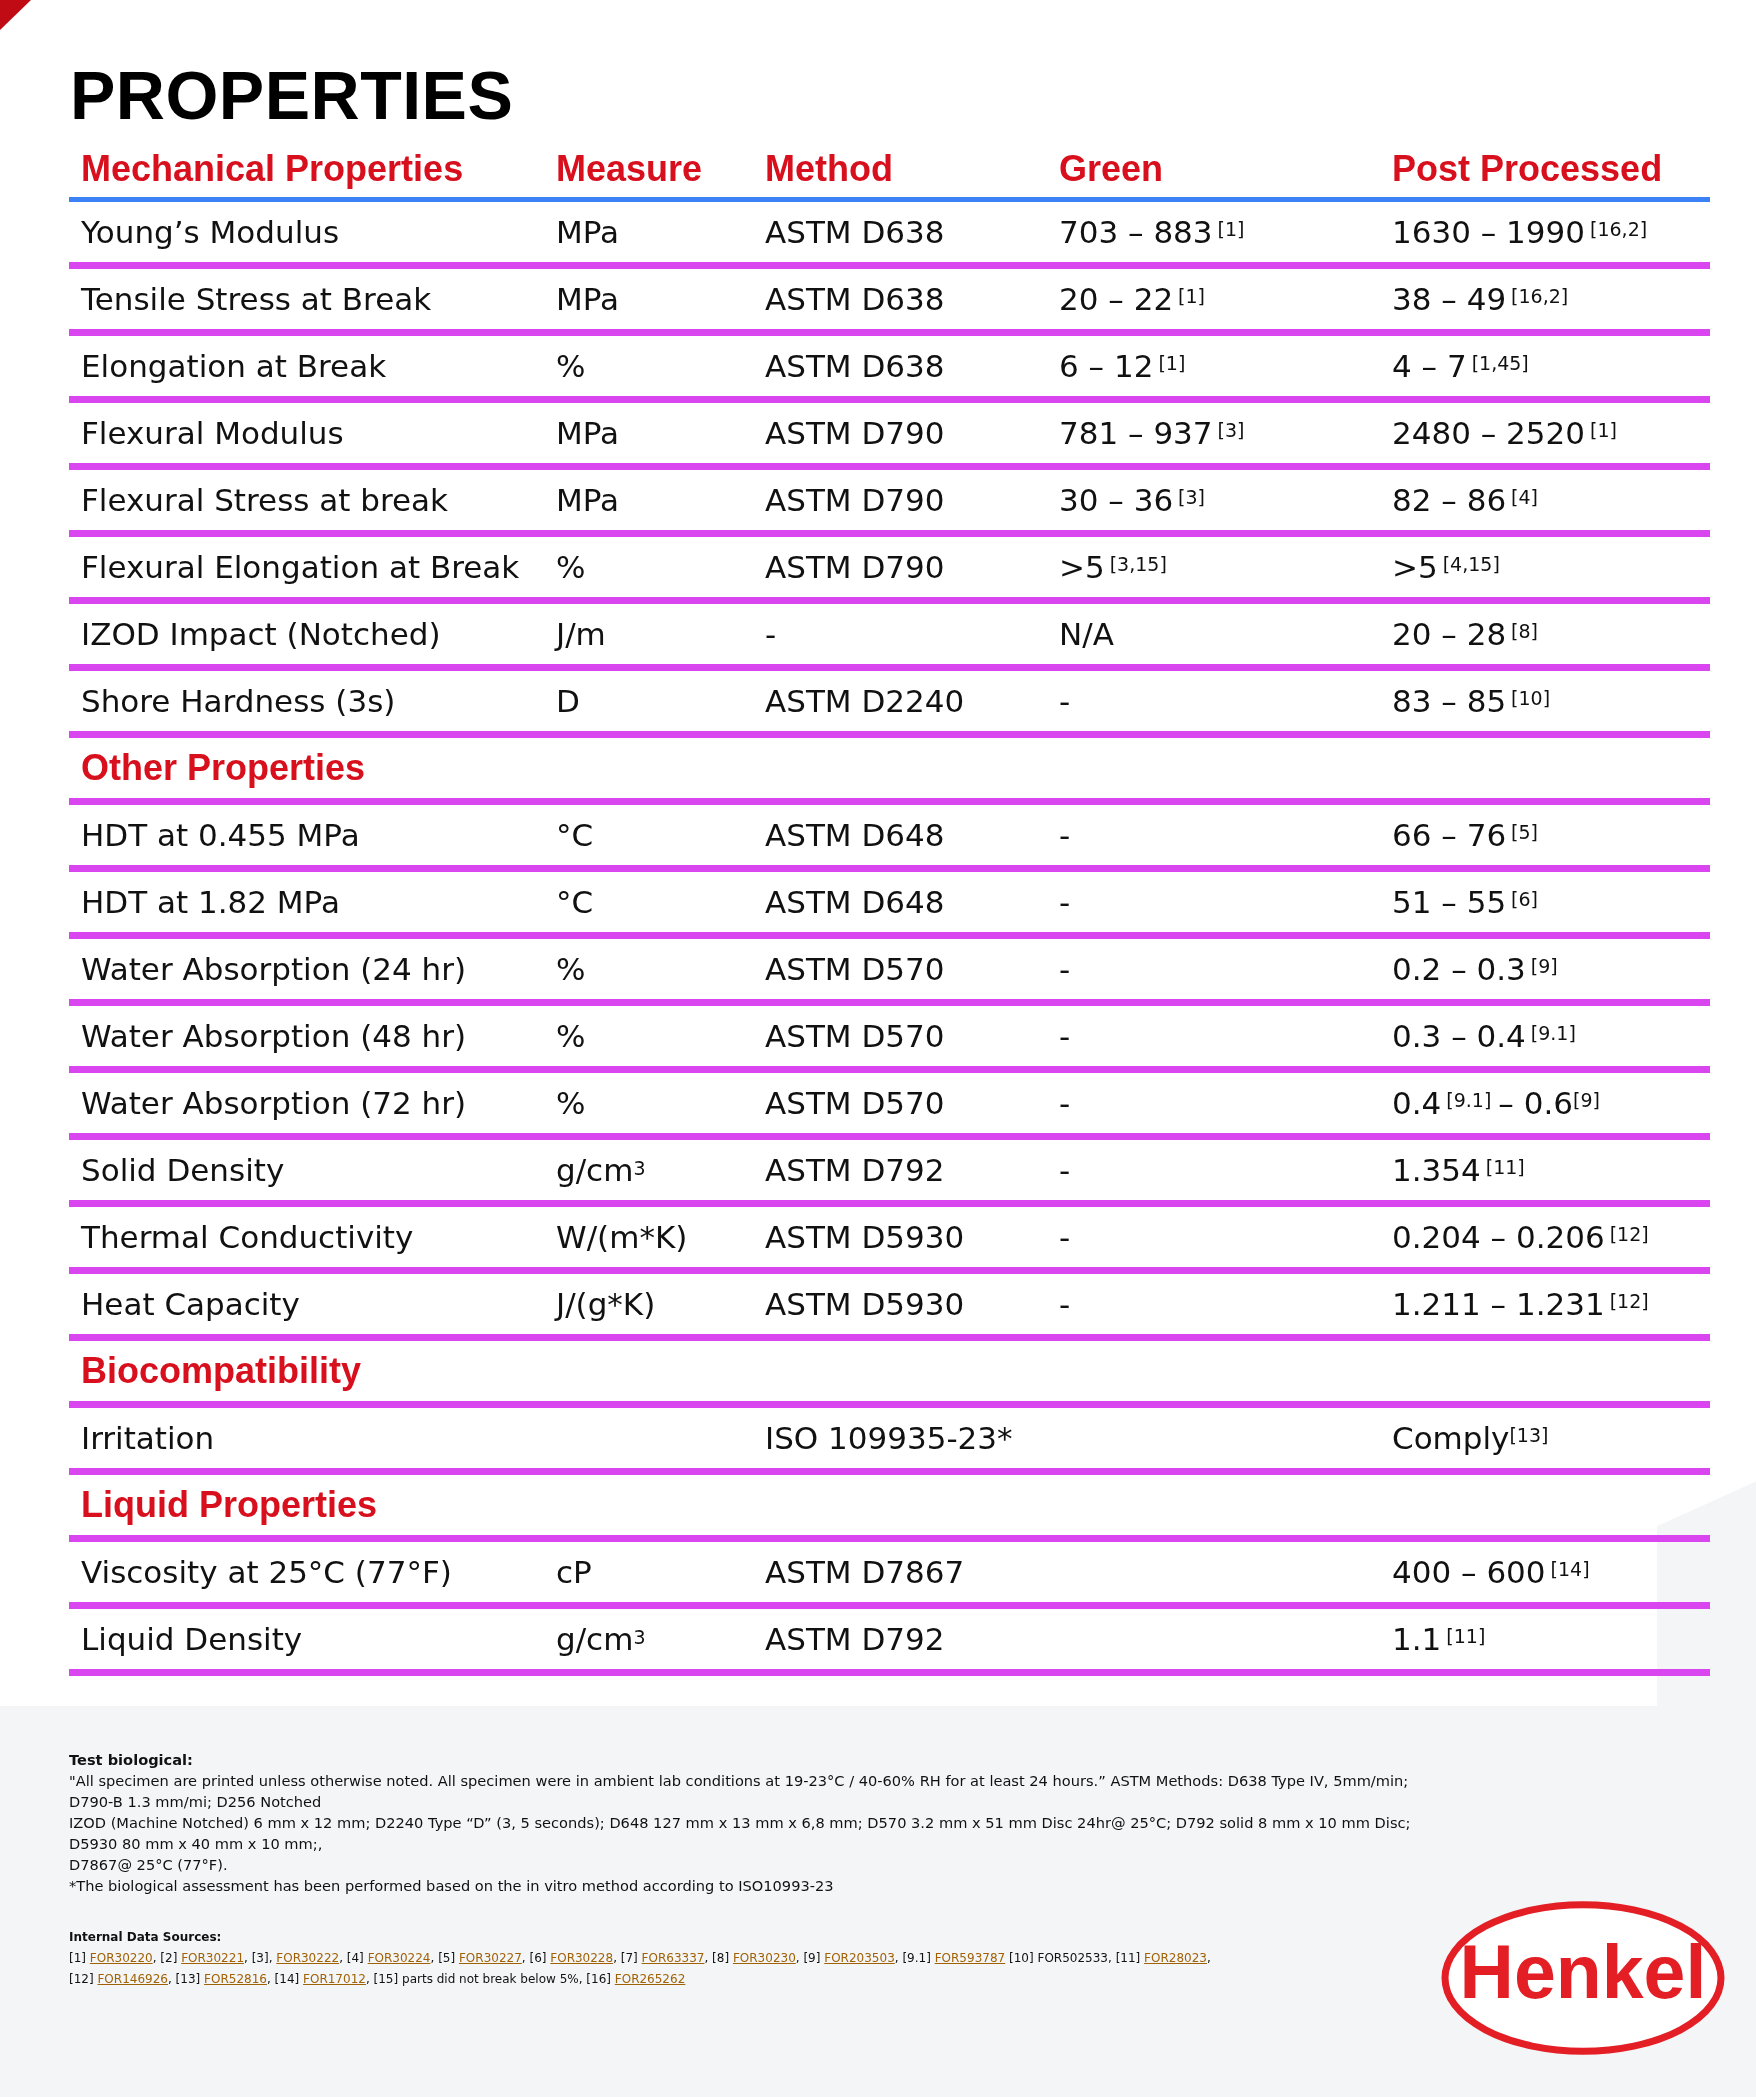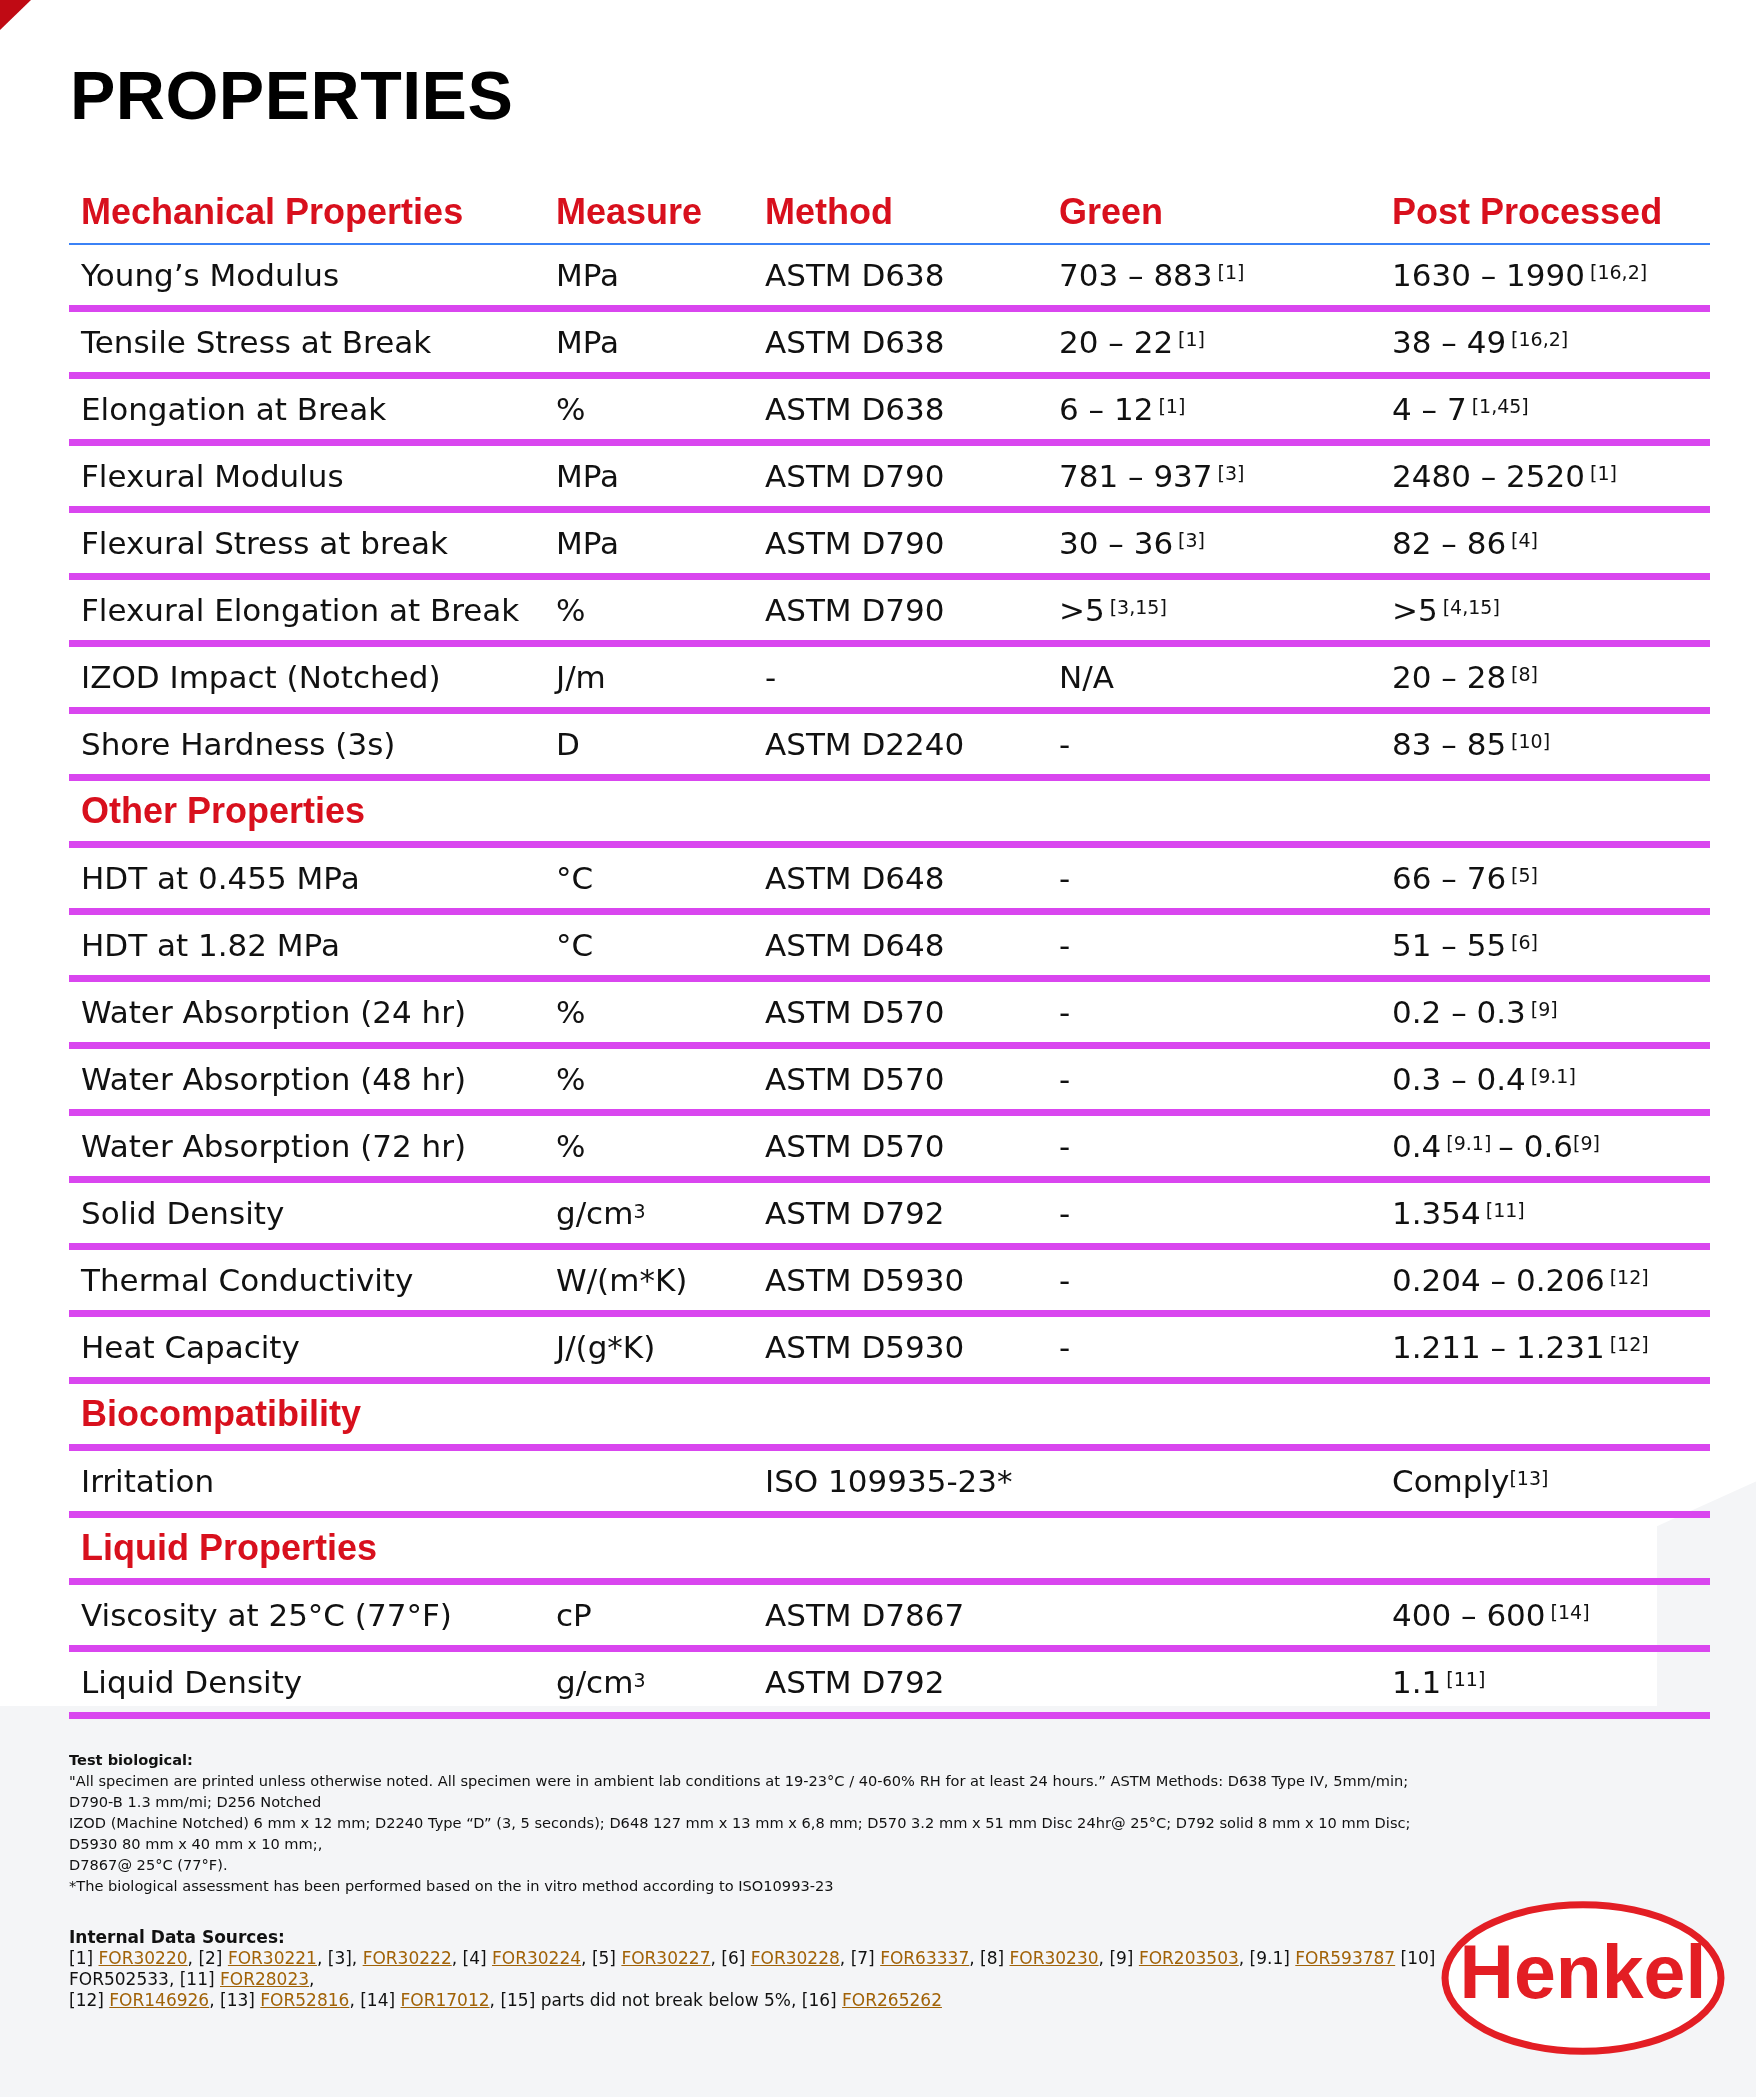--- a/index.html
+++ b/index.html
@@ -29,21 +29,21 @@
     font-size: 68px; letter-spacing: 0.5px; color: #000;
   }
   .table {
     position: absolute; left: 69px; top: 143px; width: 1641px;
   }
   .row {
     position: relative; height: 67px; border-bottom: 7px solid #d946ef;
     box-sizing: border-box;
   }
   .row.header {
-    height: 59px; border-bottom: 2px solid #3b82f6; margin-top: 43px;
+    height: 59px; border-bottom: 5px solid #3b82f6;
   }
   .cell {
     position: absolute; top: 0; height: 100%;
     display: flex; align-items: center;
     font-family: "DejaVu Sans", sans-serif; font-size: 31px; color: #111;
     white-space: nowrap;
   }
   .header .cell, .section .cell {
     font-family: "Liberation Sans", sans-serif; font-weight: bold;
     color: #d8101d; font-size: 36px;
@@ -61,21 +61,21 @@
   sup.ref.tight { margin-left: 0; }
   sup.unit { font-size: 19px; vertical-align: top; position: relative; top: -2px; }
   .footer {
     position: absolute; left: 69px; top: 1749px; width: 1380px;
     font-family: "DejaVu Sans", sans-serif; font-size: 14.6px; line-height: 21px;
     color: #111;
   }
   .footer .ftitle { font-weight: bold; }
   .sources {
     position: absolute; left: 69px; top: 1927px; width: 1380px;
-    font-family: "DejaVu Sans", sans-serif; font-size: 17px; line-height: 21px;
+    font-family: "DejaVu Sans", sans-serif; font-size: 12px; line-height: 21px;
     color: #111;
   }
   .sources .ftitle { font-weight: bold; }
   .sources a { color: #a16207; text-decoration: underline; }
   .logo {
     position: absolute; left: 1440px; top: 1900px; width: 286px; height: 156px;
   }
 </style>
 </head>
 <body>

